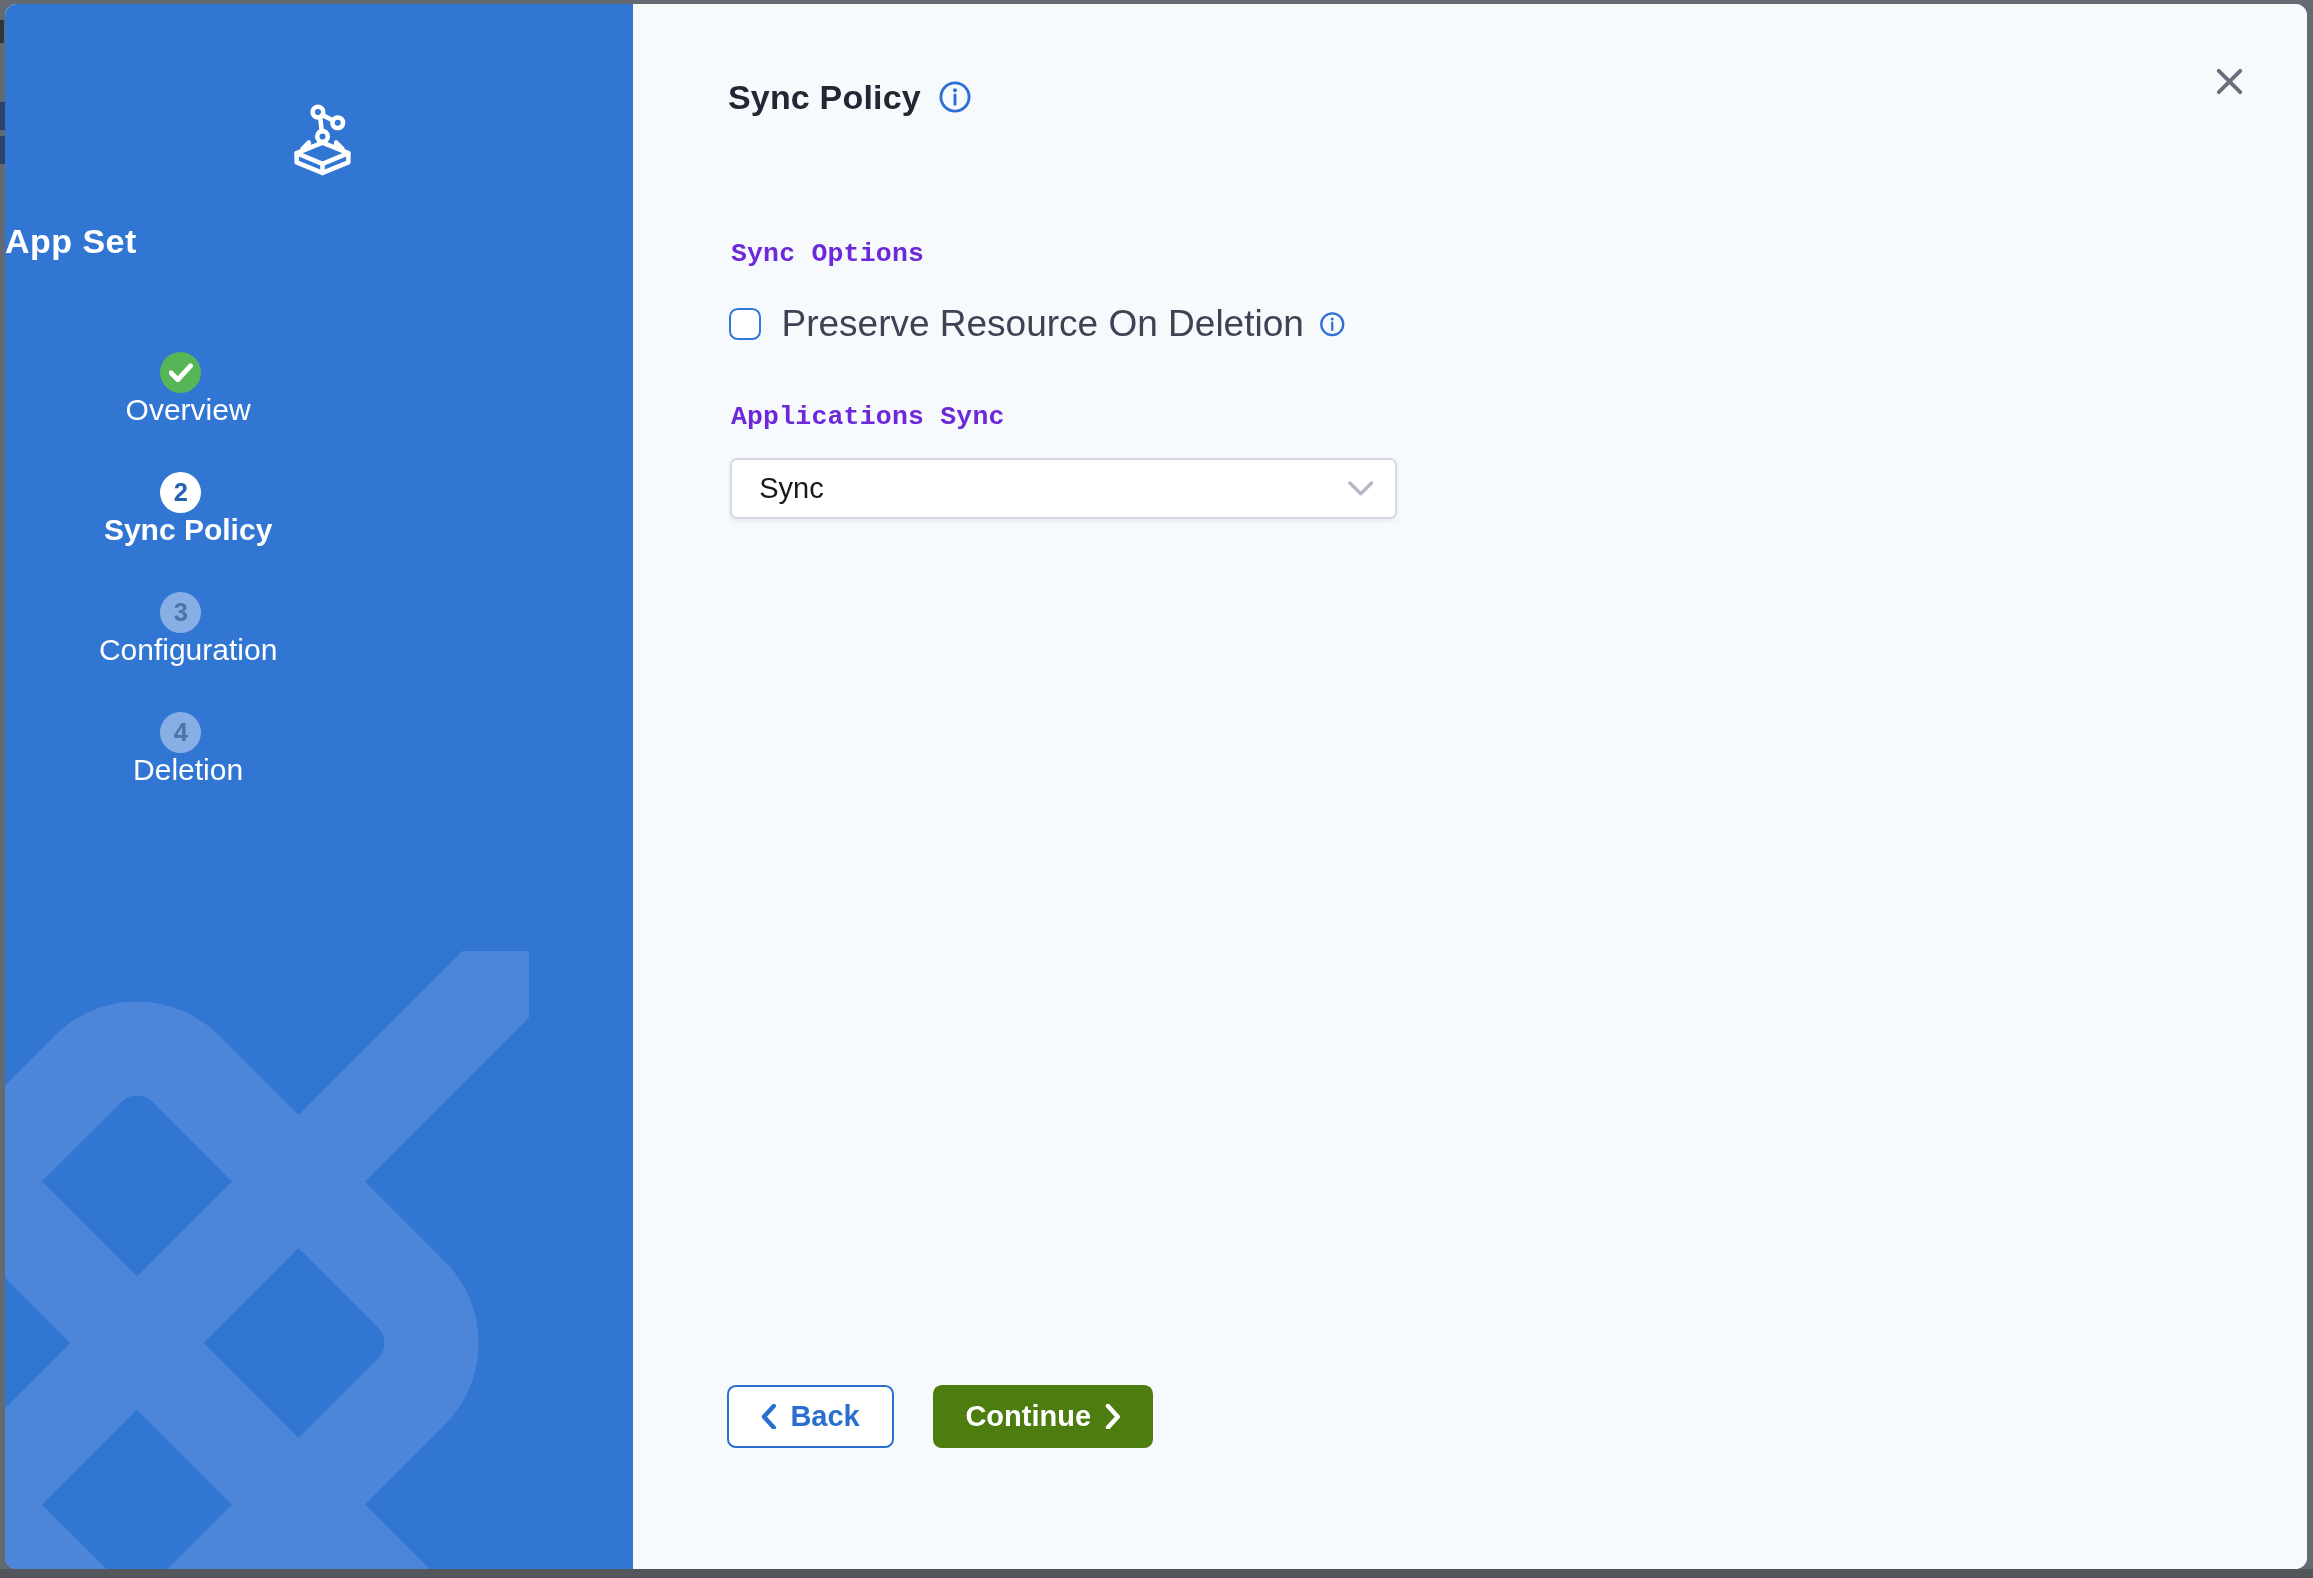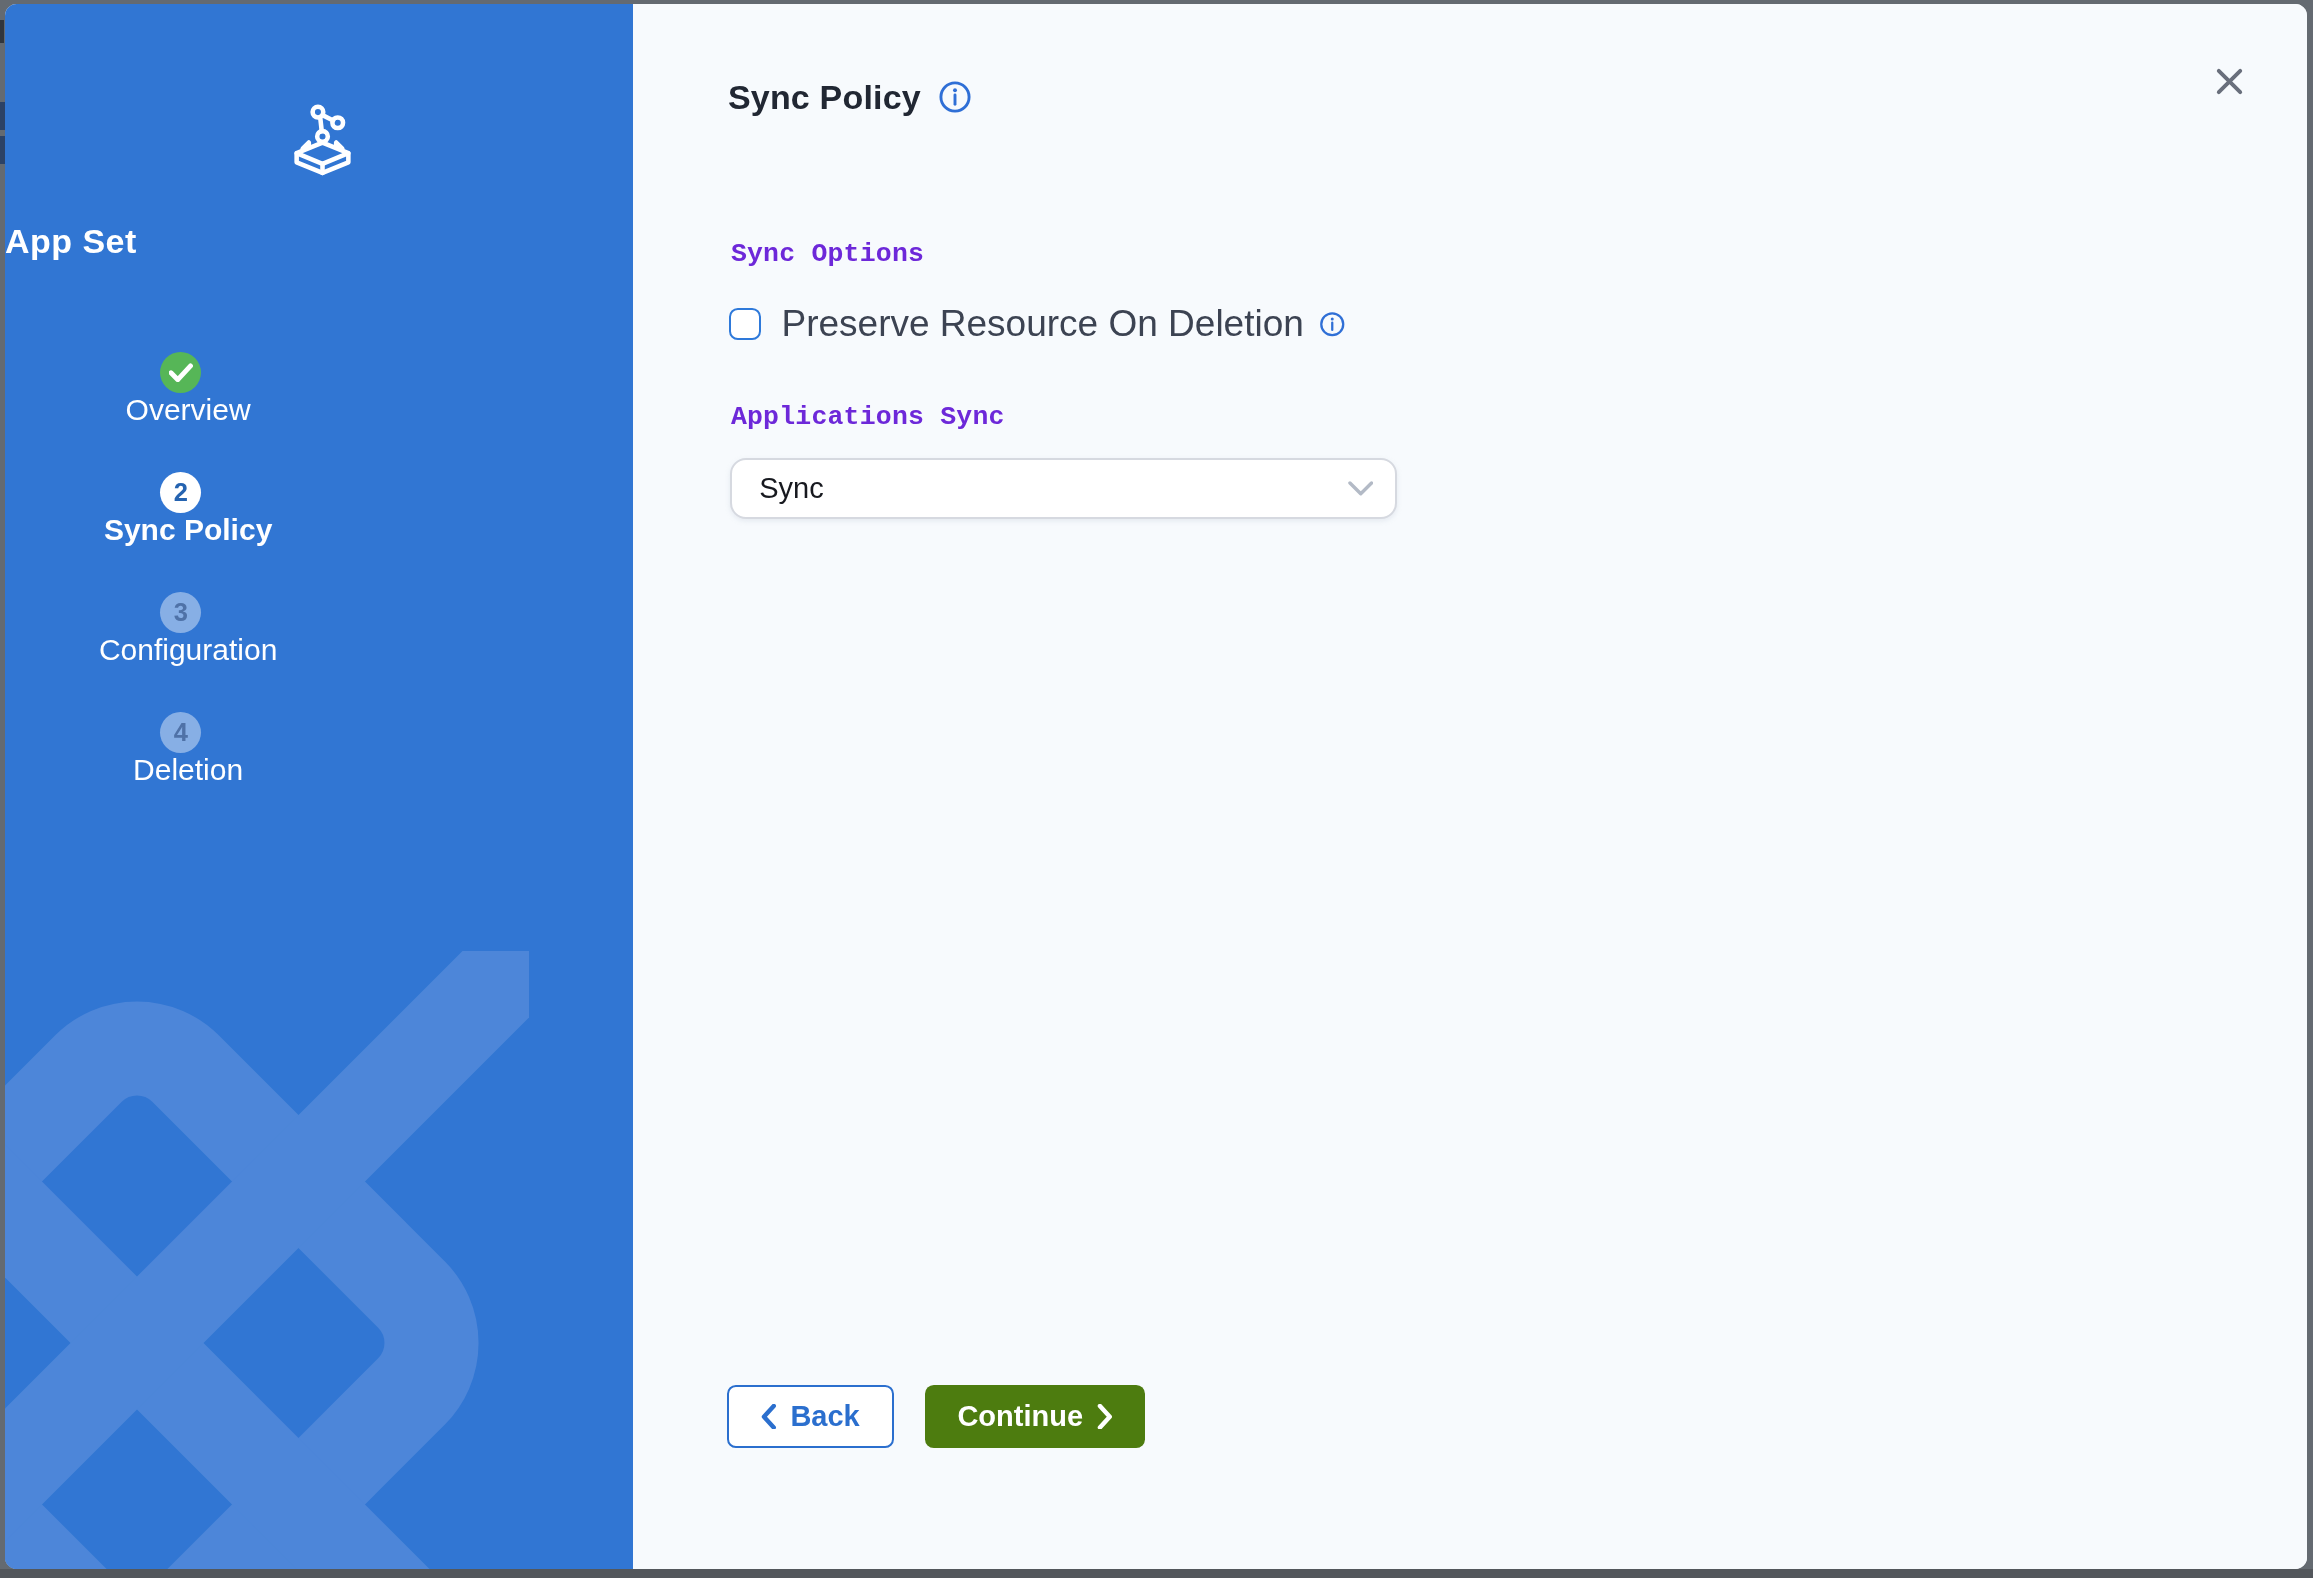--- a/index.html
+++ b/index.html
@@ -63,28 +63,28 @@
 
   .checkbox-row { position:absolute; left:96px; top:299px; display:flex; align-items:center; }
   .checkbox {
     width:32px; height:32px; border:2.9px solid #2e79da; border-radius:8.8px;
     background:#fff; cursor:pointer; flex-shrink:0;
   }
   .checkbox-label { font-size:37px; color:#3c4352; margin-left:20.6px; margin-right:14.7px; }
 
   .select-box {
     position:absolute; left:97px; top:454px; width:667px; height:61px;
-    background:#fff; border:2px solid #d6d9e0; border-radius:16px;
+    background:#fff; border:2px solid #d6d9e0; border-radius:7px;
     display:flex; align-items:center; cursor:pointer;
     box-shadow:0 2px 4.9px rgba(176,186,202,0.25);
   }
   .select-value { font-size:29px; color:#17191f; margin-left:27.4px; flex:1; }
   .chevron-down { margin-right:21.6px; display:flex; }
 
-  .footer-buttons { position:absolute; left:94px; top:1381px; display:flex; gap:31px; }
+  .footer-buttons { position:absolute; left:94px; top:1381px; display:flex; gap:39px; }
   .btn {
     height:63px; border-radius:8.8px; display:flex; align-items:center; justify-content:center;
     font-family:"Liberation Sans", sans-serif; font-size:29px; font-weight:bold;
     cursor:pointer; gap:13.7px;
   }
   .btn-back {
     width:167px; background:#fff; border:2.9px solid #2b6fce; color:#2b6fce;
   }
   .btn-continue {
     width:220px; background:#4d7c0f; border:none; color:#fff;text-align:right;

